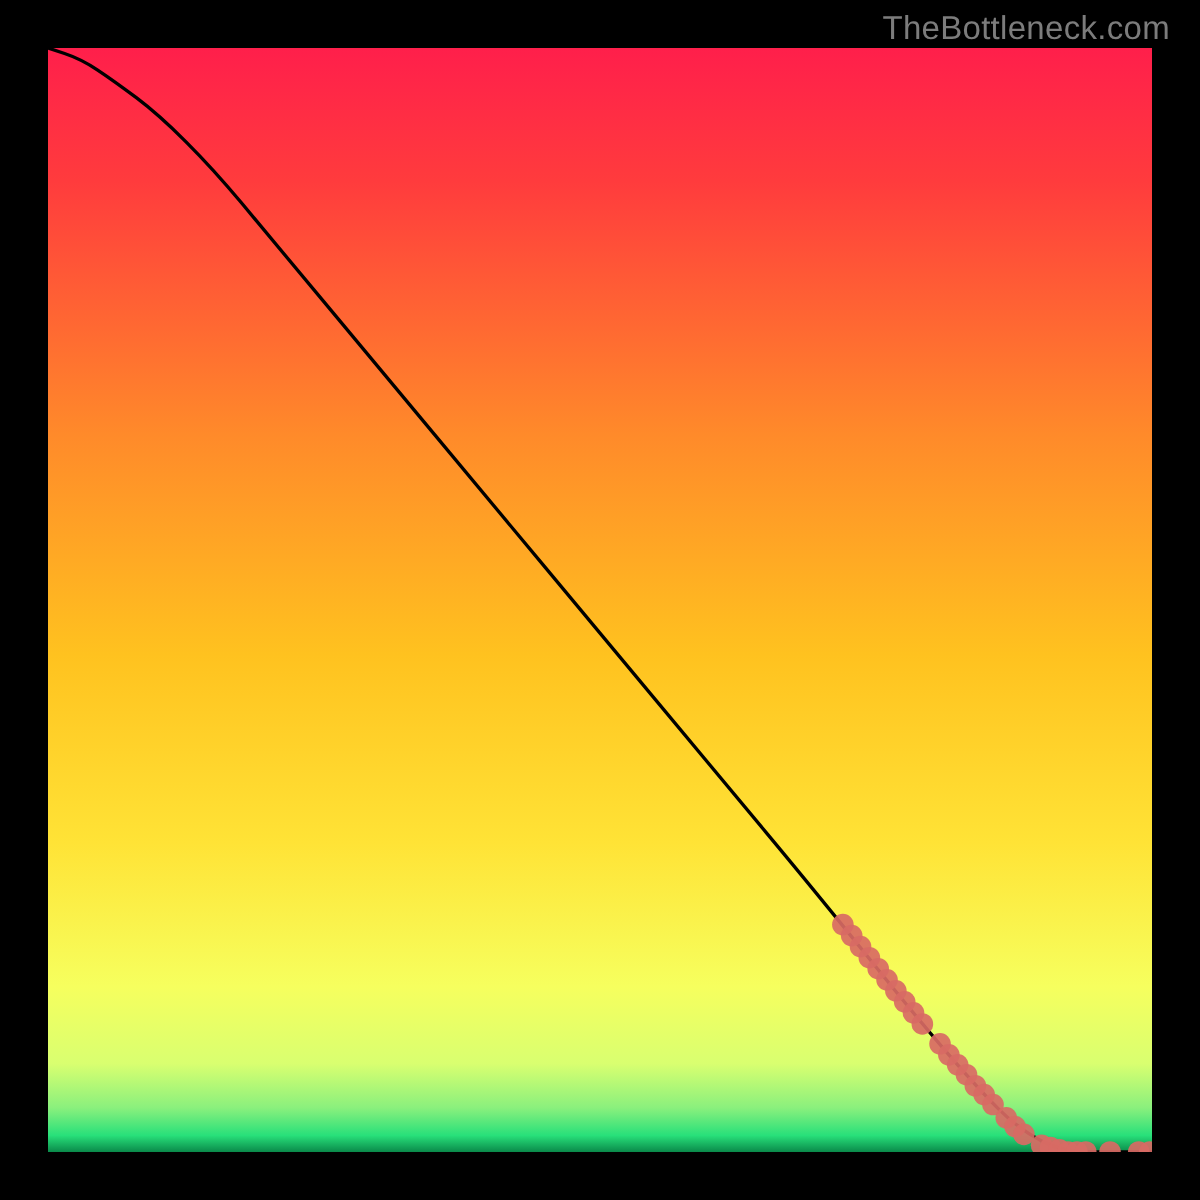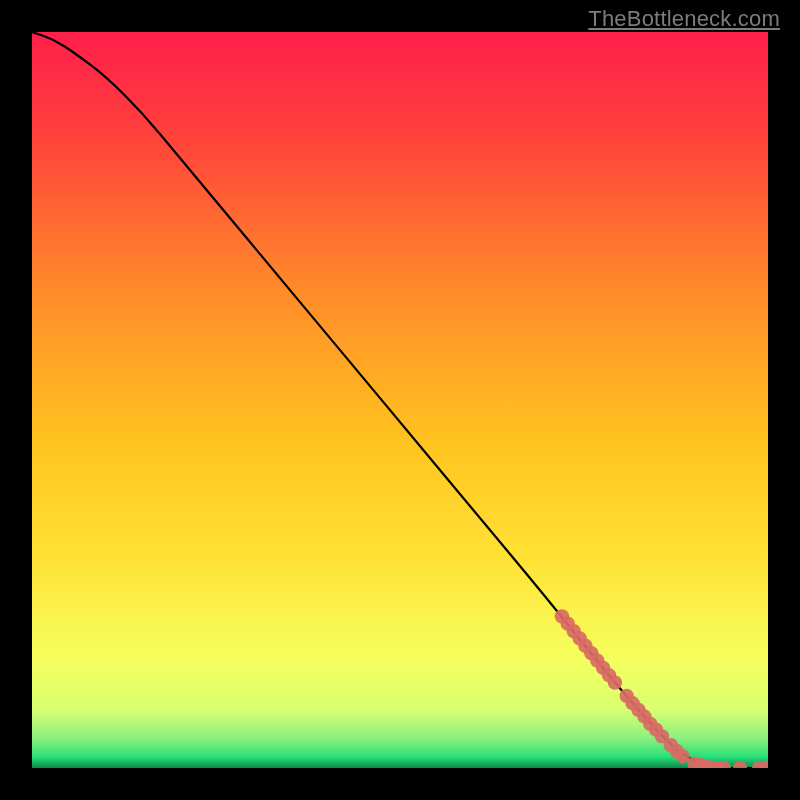--- a/index.html
+++ b/index.html
@@ -17,21 +17,20 @@
     height: 800px;
     background: #000;
   }
   .attribution {
     position: absolute;
     top: 6px;
     right: 20px;
     color: #7c7c7c;
     font-size: 22px;
     letter-spacing: 0.2px;
-    text-decoration: underline;
   }
   .plot-wrap {
     position: absolute;
     left: 32px;
     top: 32px;
     width: 736px;
     height: 736px;
   }
   svg { display: block; }
 </style>

